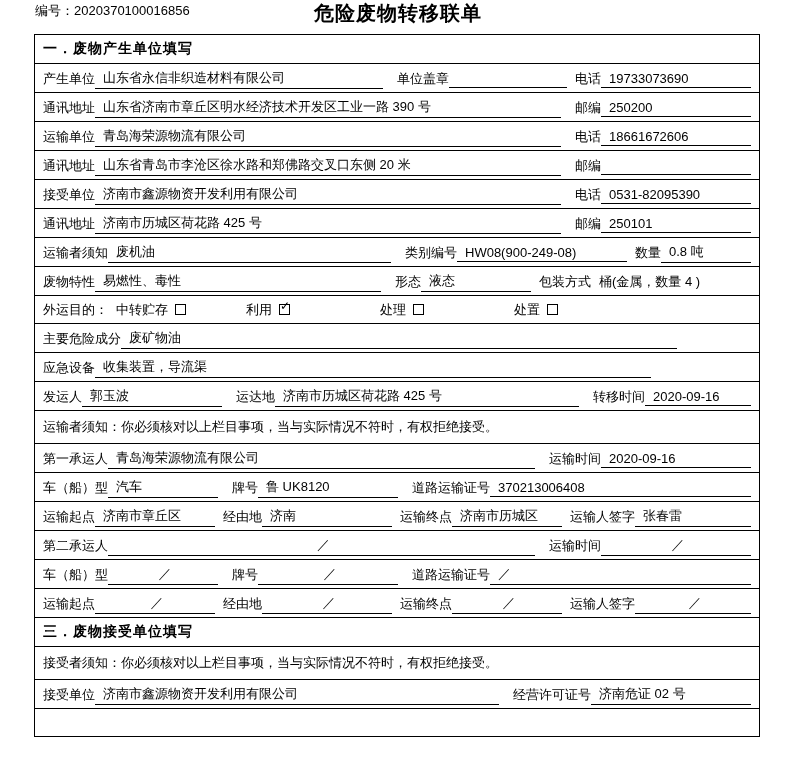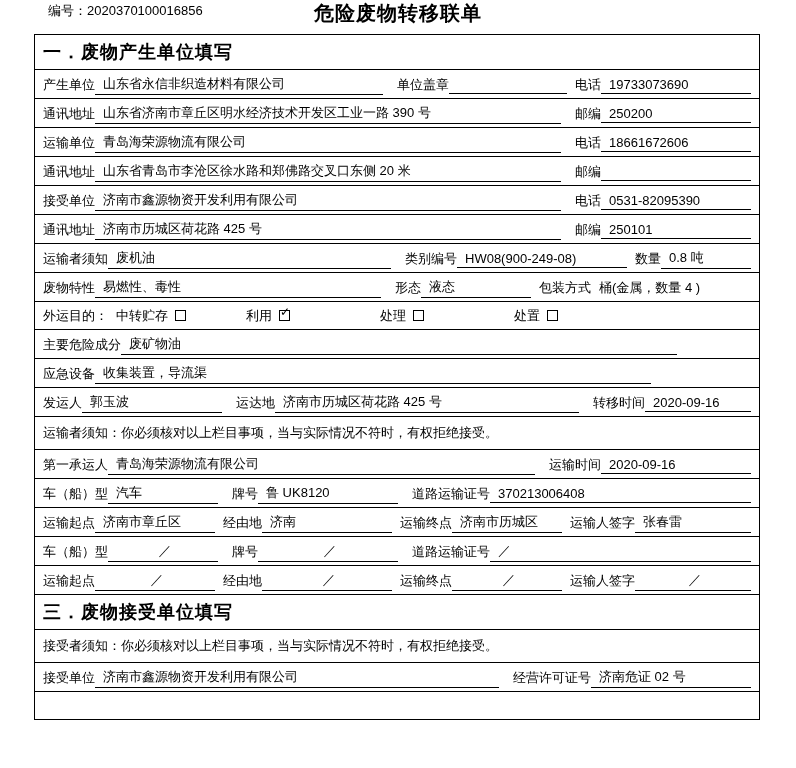--- a/index.html
+++ b/index.html
@@ -16,21 +16,21 @@
     height: 768px;
     overflow: hidden;
   }
   
   .top-row {
     position: relative;
     height: 34px;
   }
   .serial {
     position: absolute;
-    left: 48px; top: 2px;
+    left: 35px; top: 2px;
     font-size: 13px;
     letter-spacing: 0px;
   }
   .doc-title {
     position: absolute;
     left: 0; right: 0; top: 0;
     text-align: center;
     font-size: 20px;
     font-weight: bold;
     letter-spacing: 1px;
@@ -42,21 +42,21 @@
     width: 726px;
     margin-left: 34px;
     table-layout: fixed;
   }
   table.form > tbody > tr > td {
     border: 1px solid #000;
     padding: 0;
     vertical-align: middle;
   }
   .section-head {
-    font-size: 18px;
+    font-size: 14px;
     font-weight: bold;
     padding: 5px 8px 5px 8px;
     letter-spacing: 1px;
   }
   .row {
     display: flex;
     align-items: center;
     font-size: 13px;
     padding: 5px 8px 3px 8px;
     min-height: 27px;
@@ -318,20 +318,31 @@
             <span class="fill" style="flex:0 0 110px">济南市历城区</span>
             <span class="gap-s"></span>
             <span class="lbl">运输人签字</span>
             <span class="fill" style="flex:1 1 auto">张春雷</span>
           </div>
         </td>
       </tr>
       <tr>
         <td>
           <div class="row">
+            <span class="lbl">第二承运人</span>
+            <span class="fill" style="flex:1 1 auto; text-align:center">／</span>
+            <span class="gap"></span>
+            <span class="lbl">运输时间</span>
+            <span class="fill" style="flex:0 0 150px; text-align:center">／</span>
+          </div>
+        </td>
+      </tr>
+      <tr>
+        <td>
+          <div class="row">
             <span class="lbl">车（船）型</span>
             <span class="fill" style="flex:0 0 110px; text-align:center">／</span>
             <span class="gap"></span>
             <span class="lbl">牌号</span>
             <span class="fill" style="flex:0 0 140px; text-align:center">／</span>
             <span class="gap"></span>
             <span class="lbl">道路运输证号</span>
             <span class="fill" style="flex:1 1 auto">／</span>
           </div>
         </td>

